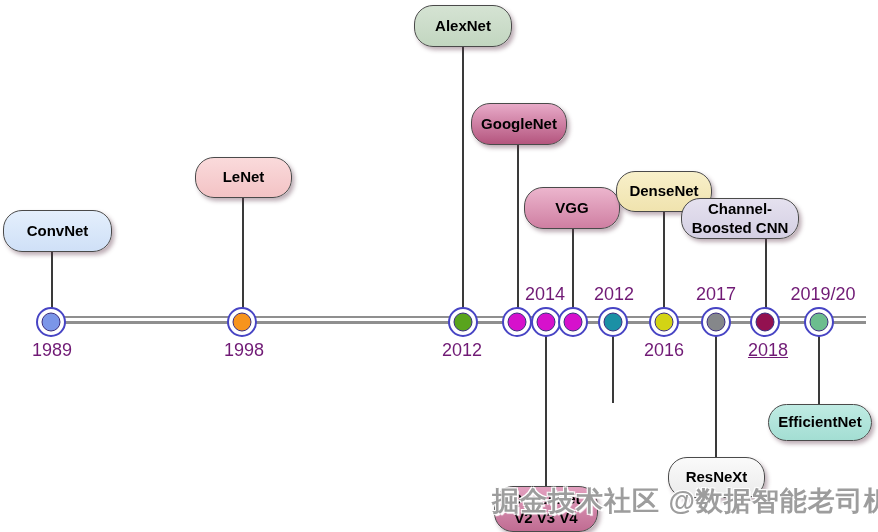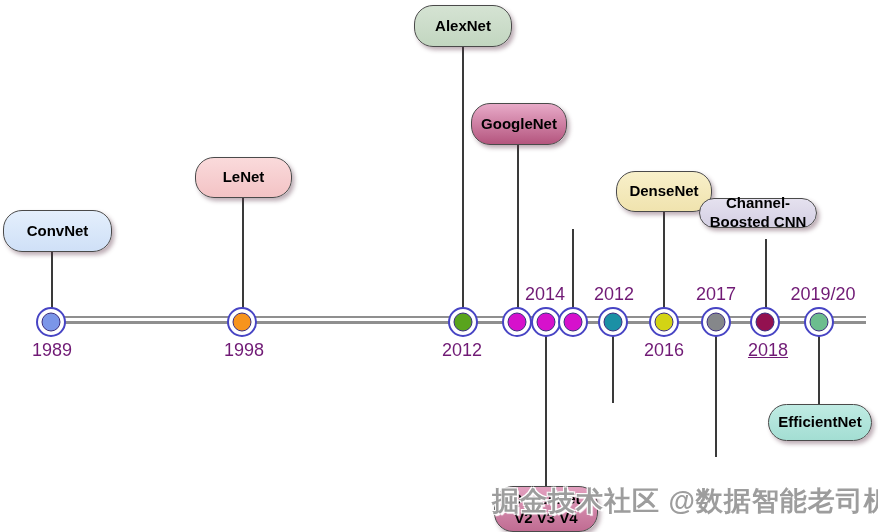--- a/index.html
+++ b/index.html
@@ -61,22 +61,24 @@
   <div class="vline" style="left:715.25px;top:335px;height:122px;"></div>
   <div class="vline" style="left:765.25px;top:239px;height:70px;"></div>
   <div class="vline" style="left:818.25px;top:335px;height:69px;"></div>
 
   <div class="box" style="left: 3px; top: 210px; width: 109px; height: 42px; background: linear-gradient(rgb(228, 239, 252) 0%, rgb(207, 224, 247) 100%);">ConvNet</div>
   <div class="box" style="left: 195px; top: 157px; width: 97px; height: 41px; background: linear-gradient(rgb(250, 218, 219) 0%, rgb(243, 195, 197) 100%);">LeNet</div>
   <div class="box" style="left: 414px; top: 5px; width: 98px; height: 42px; background: linear-gradient(rgb(213, 227, 211) 0%, rgb(194, 214, 192) 100%);">AlexNet</div>
   <div class="box" style="left: 471px; top: 103px; width: 96px; height: 42px; background: linear-gradient(rgb(232, 170, 200) 0%, rgb(180, 85, 126) 100%);">GoogleNet</div>
   <div class="box" style="left: 494px; top: 486px; width: 104px; height: 46px; background: linear-gradient(rgb(226, 160, 191) 0%, rgb(192, 108, 146) 100%);">DenseNet
 V2 V3 V4</div>
+  <div class="box" style="left: 524px; top: 187px; width: 96px; height: 42px; background: linear-gradient(rgb(236, 181, 205) 0%, rgb(207, 127, 162) 100%);">VGG</div>
   <div class="box" style="left: 616px; top: 131px; width: 96px; height: 41px; background: linear-gradient(rgb(248, 240, 202) 0%, rgb(240, 227, 174) 100%); margin-top: 40px;">DenseNet</div>
-  <div class="box" style="left: 699px; top: 198px; width: 118px; height: 30px; background: linear-gradient(rgb(229, 225, 239) 0%, rgb(212, 207, 227) 100%);">Channel-
+  <div class="box" style="left: 668px; top: 457px; width: 97px; height: 41px; background: linear-gradient(rgb(250, 250, 250) 0%, rgb(235, 235, 235) 100%);">ResNeXt</div>
+  <div class="box" style="left: 681px; top: 198px; width: 118px; height: 41px; background: linear-gradient(rgb(229, 225, 239) 0%, rgb(212, 207, 227) 100%);">Channel-
 Boosted CNN</div>
   <div class="box" style="left: 768px; top: 404px; width: 104px; height: 37px; background: linear-gradient(rgb(192, 235, 227) 0%, rgb(163, 222, 211) 100%);">EfficientNet</div>
 
   <div class="dot-ring" style="left:36px;">
       <div class="dot-core" style="background: rgb(123, 150, 232);"></div>
     </div>
   <div class="dot-ring" style="left:227px;">
       <div class="dot-core" style="background: rgb(247, 148, 29);"></div>
     </div>
   <div class="dot-ring" style="left:448px;">

